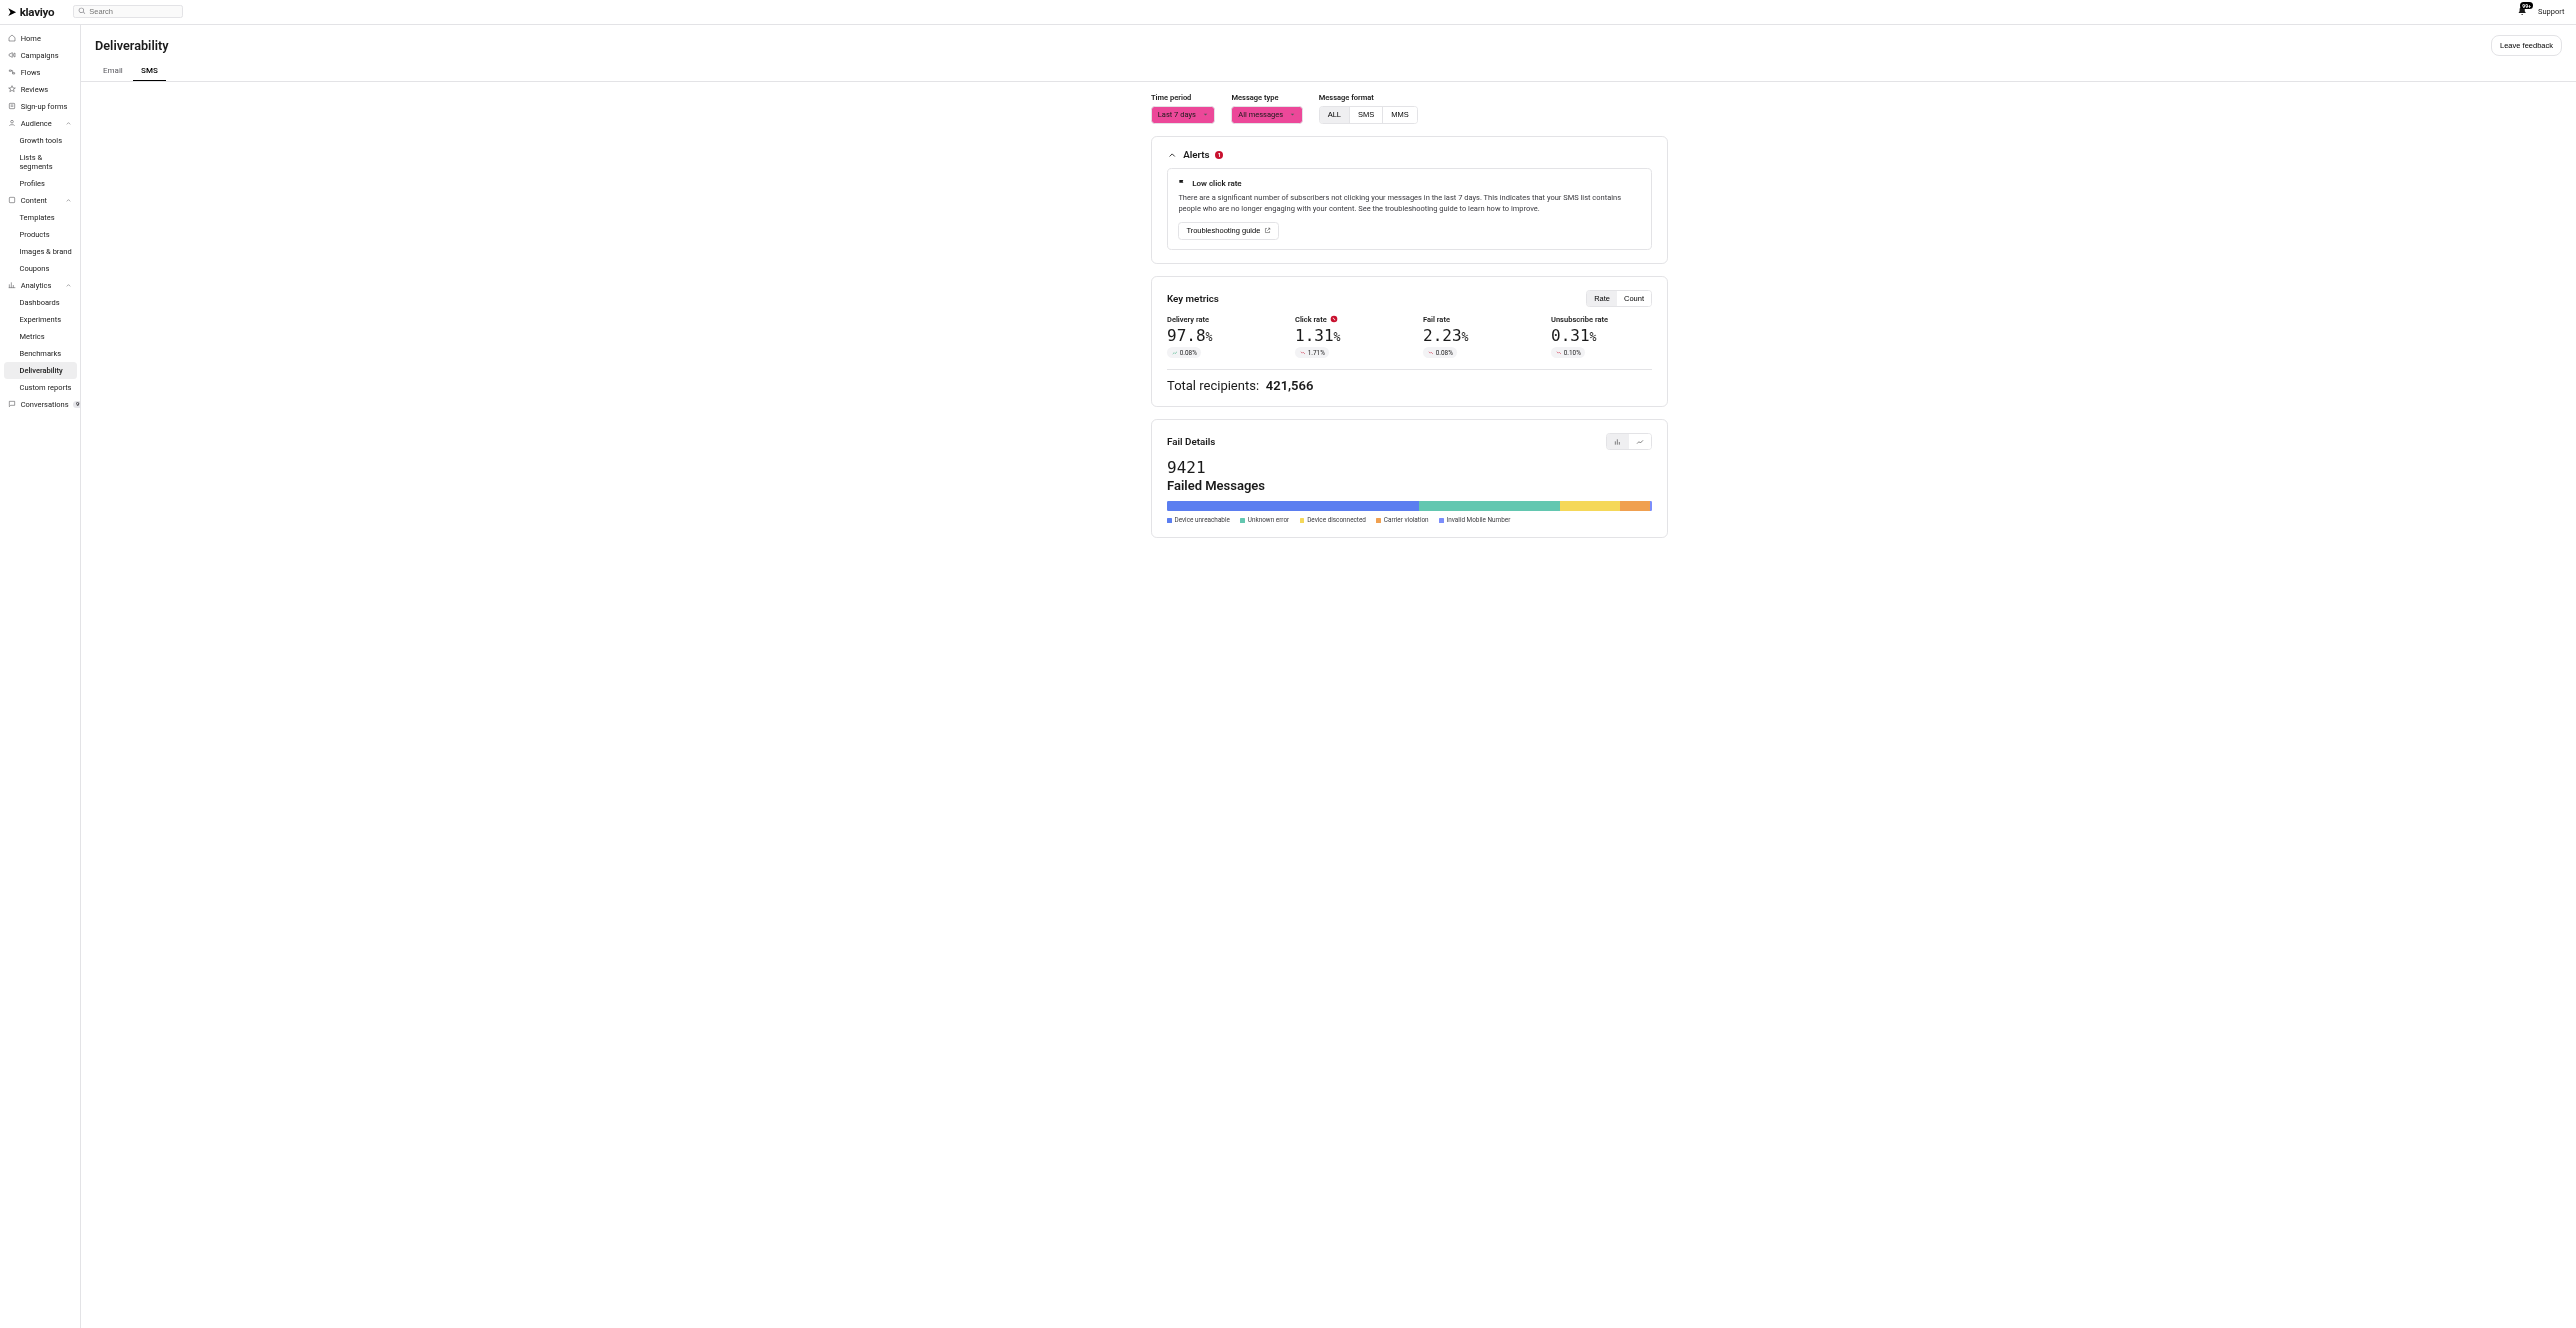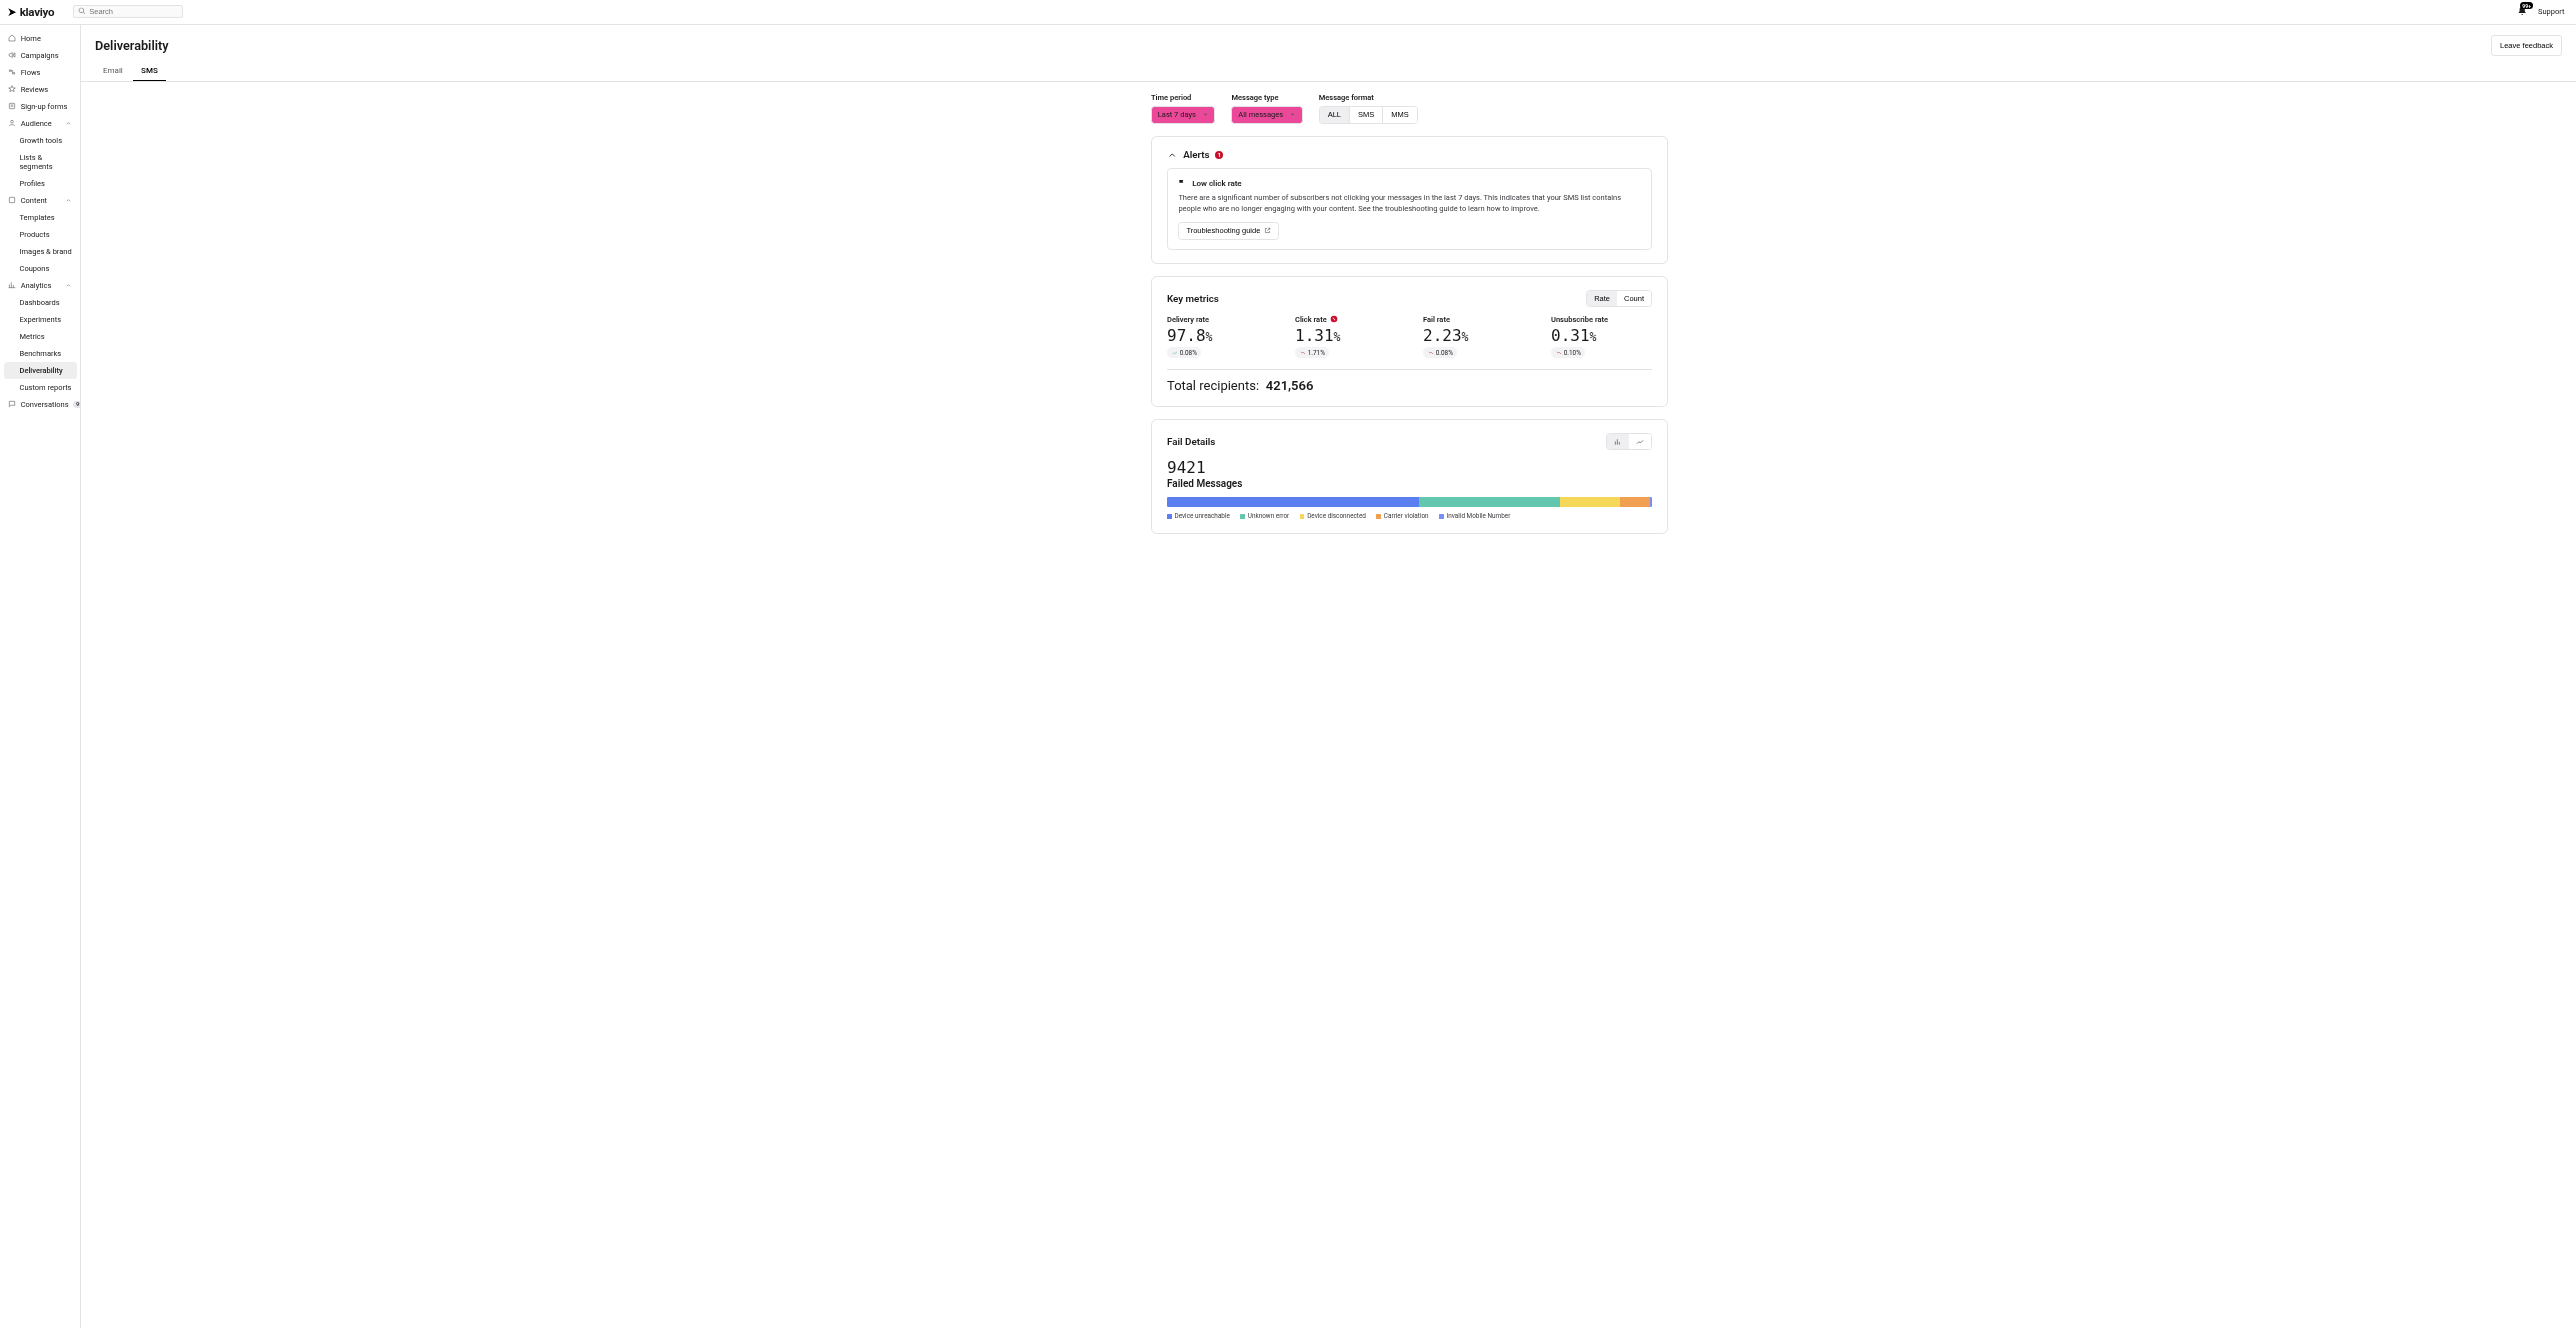--- a/index.html
+++ b/index.html
@@ -77,21 +77,21 @@
 
   
   .main{flex:1;overflow-y:auto;padding:0;}
   .page-header{
     display:flex;justify-content:space-between;align-items:center;
     padding:10.4px 14px 5.8px 14px;
   }
   .page-title{font-size:12.7px;font-weight:600;margin:0;}
   .btn-outline{
     border:0.6px solid var(--border);background:#fff;
-    padding:4.6px 8px;border-radius:3px;font-size:7.5px;cursor:pointer;
+    padding:4.6px 8px;border-radius:8px;font-size:7.5px;cursor:pointer;
   }
   .tabs{display:flex;gap:2.3px;padding:0 14px;border-bottom:0.6px solid var(--border);}
   .tab{
     padding:4.6px 8px;font-size:8px;cursor:pointer;
     border-bottom:1.2px solid transparent;color:#5a5a60;
   }
   .tab.active{border-bottom-color:#000;color:#000;font-weight:500;}
 
   .content{max-width:707px;margin:0 auto;padding:11.6px 14px 23px;}
 
@@ -165,21 +165,21 @@
   .view-toggle{display:flex;border:0.6px solid var(--border);border-radius:3.5px;overflow:hidden;}
   .view-toggle button{
     border:none;background:#fff;padding:3.5px 7px;cursor:pointer;
     display:flex;align-items:center;
   }
   .view-toggle button.active{background:#efeff1;}
   .view-toggle svg{width:8px;height:8px;fill:none;stroke:#1a1a1a;stroke-width:1.6;}
 
   
   .big-number{font-family:ui-monospace,Menlo,monospace;font-size:16px;font-weight:500;}
-  .big-number-label{font-size:10px;font-weight:600;margin-top:1.2px;margin-bottom:8px;}
+  .big-number-label{font-size:13px;font-weight:600;margin-top:1.2px;margin-bottom:8px;}
   .stack-bar{display:flex;height:9.3px;width:100%;border-radius:1.2px;overflow:hidden;margin-bottom:5.8px;}
   .stack-seg{height:100%;}
   .legend{display:flex;flex-wrap:wrap;gap:10.4px;font-size:6.4px;color:#3a3a3f;}
   .legend-item{display:flex;align-items:center;gap:2.9px;}
   .legend-swatch{width:4.6px;height:4.6px;border-radius:0.6px;}
 
   .seg-toggle-small{display:flex;border:0.6px solid var(--border);border-radius:3.5px;overflow:hidden;}
   .seg-toggle-small button{border:none;background:#fff;padding:2.9px 7px;font-size:7.5px;cursor:pointer;}
   .seg-toggle-small button.active{background:#efeff1;font-weight:500;}
 </style>

